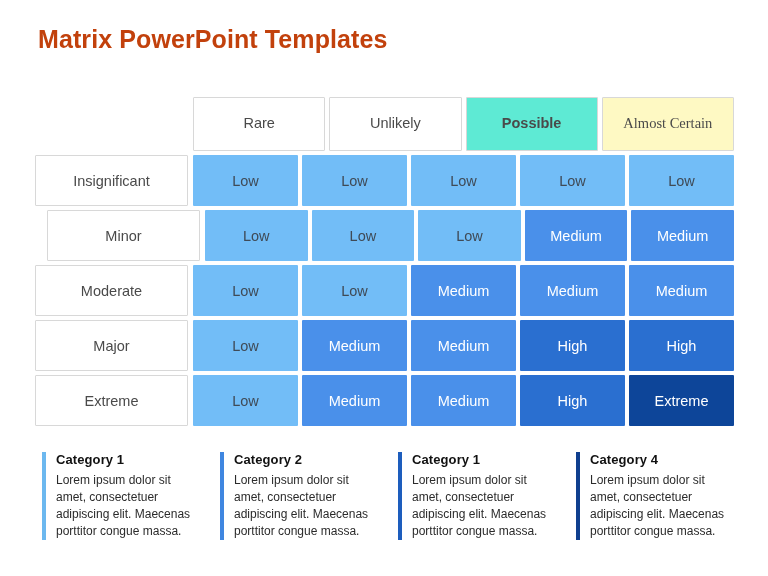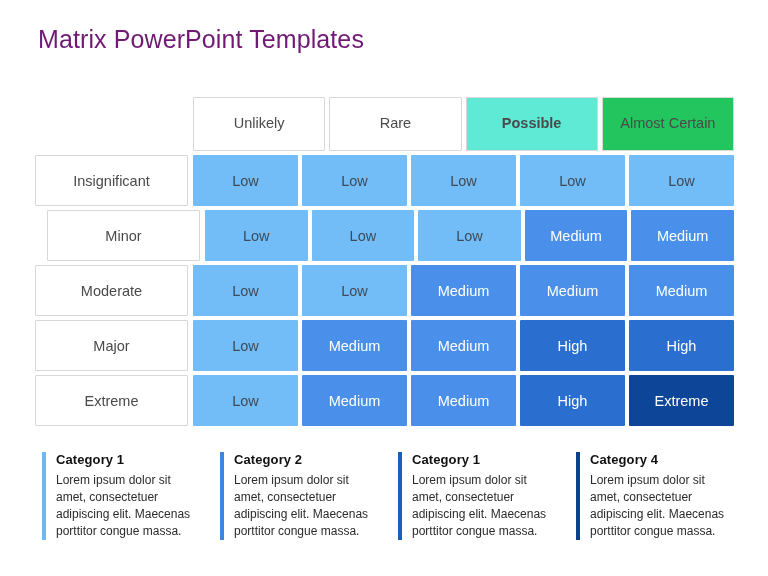--- a/index.html
+++ b/index.html
@@ -19,22 +19,22 @@
     height: 576px;
     box-sizing: border-box;
   }
 
   
   .slide-title {
     position: absolute;
     left: 38px;
     top: 25px;
     font-size: 25px;
-    font-weight: 400;
-    color: #701a75;
+    font-weight: 700;
+    color: #c2410c;
     letter-spacing: 0.1px;
     white-space: nowrap;
   }
 
   
   .matrix {
     position: absolute;
     left: 35px;
     top: 97px;
     width: 699px;
@@ -146,24 +146,24 @@
 <body>
 
 <div class="slide">
 
   <div class="slide-title">Matrix PowerPoint Templates</div>
 
   <div class="matrix">
 
     <div class="matrix-row">
       <div class="corner-cell"></div>
+      <div class="head-cell" style="background: rgb(255, 255, 255); border-color: rgb(216, 216, 216);">Rare</div>
       <div class="head-cell" style="background: rgb(255, 255, 255); border-color: rgb(216, 216, 216);">Unlikely</div>
-      <div class="head-cell" style="background: rgb(255, 255, 255); border-color: rgb(216, 216, 216);">Rare</div>
       <div class="head-cell" style="background: #5eead4; border-color: rgb(216, 216, 216); font-weight: bold;">Possible</div>
-      <div class="head-cell" style="background: #22c55e; border-color: rgb(216, 216, 216);">Almost Certain</div>
+      <div class="head-cell" style="background: #fef9c3; border-color: rgb(216, 216, 216); font-family: Liberation Serif, serif;">Almost Certain</div>
     </div>
 
     <div class="matrix-row">
       <div class="axis-cell" style="background: rgb(255, 255, 255); border-color: rgb(216, 216, 216);">Insignificant</div>
       <div class="risk-cell lv-low" style="background: rgb(114, 189, 247); color: rgb(63, 74, 86);">Low</div>
       <div class="risk-cell lv-low" style="background: rgb(114, 189, 247); color: rgb(63, 74, 86);">Low</div>
       <div class="risk-cell lv-low" style="background: rgb(114, 189, 247); color: rgb(63, 74, 86);">Low</div>
       <div class="risk-cell lv-low" style="background: rgb(114, 189, 247); color: rgb(63, 74, 86);">Low</div>
       <div class="risk-cell lv-low" style="background: rgb(114, 189, 247); color: rgb(63, 74, 86);">Low</div>
     </div>

